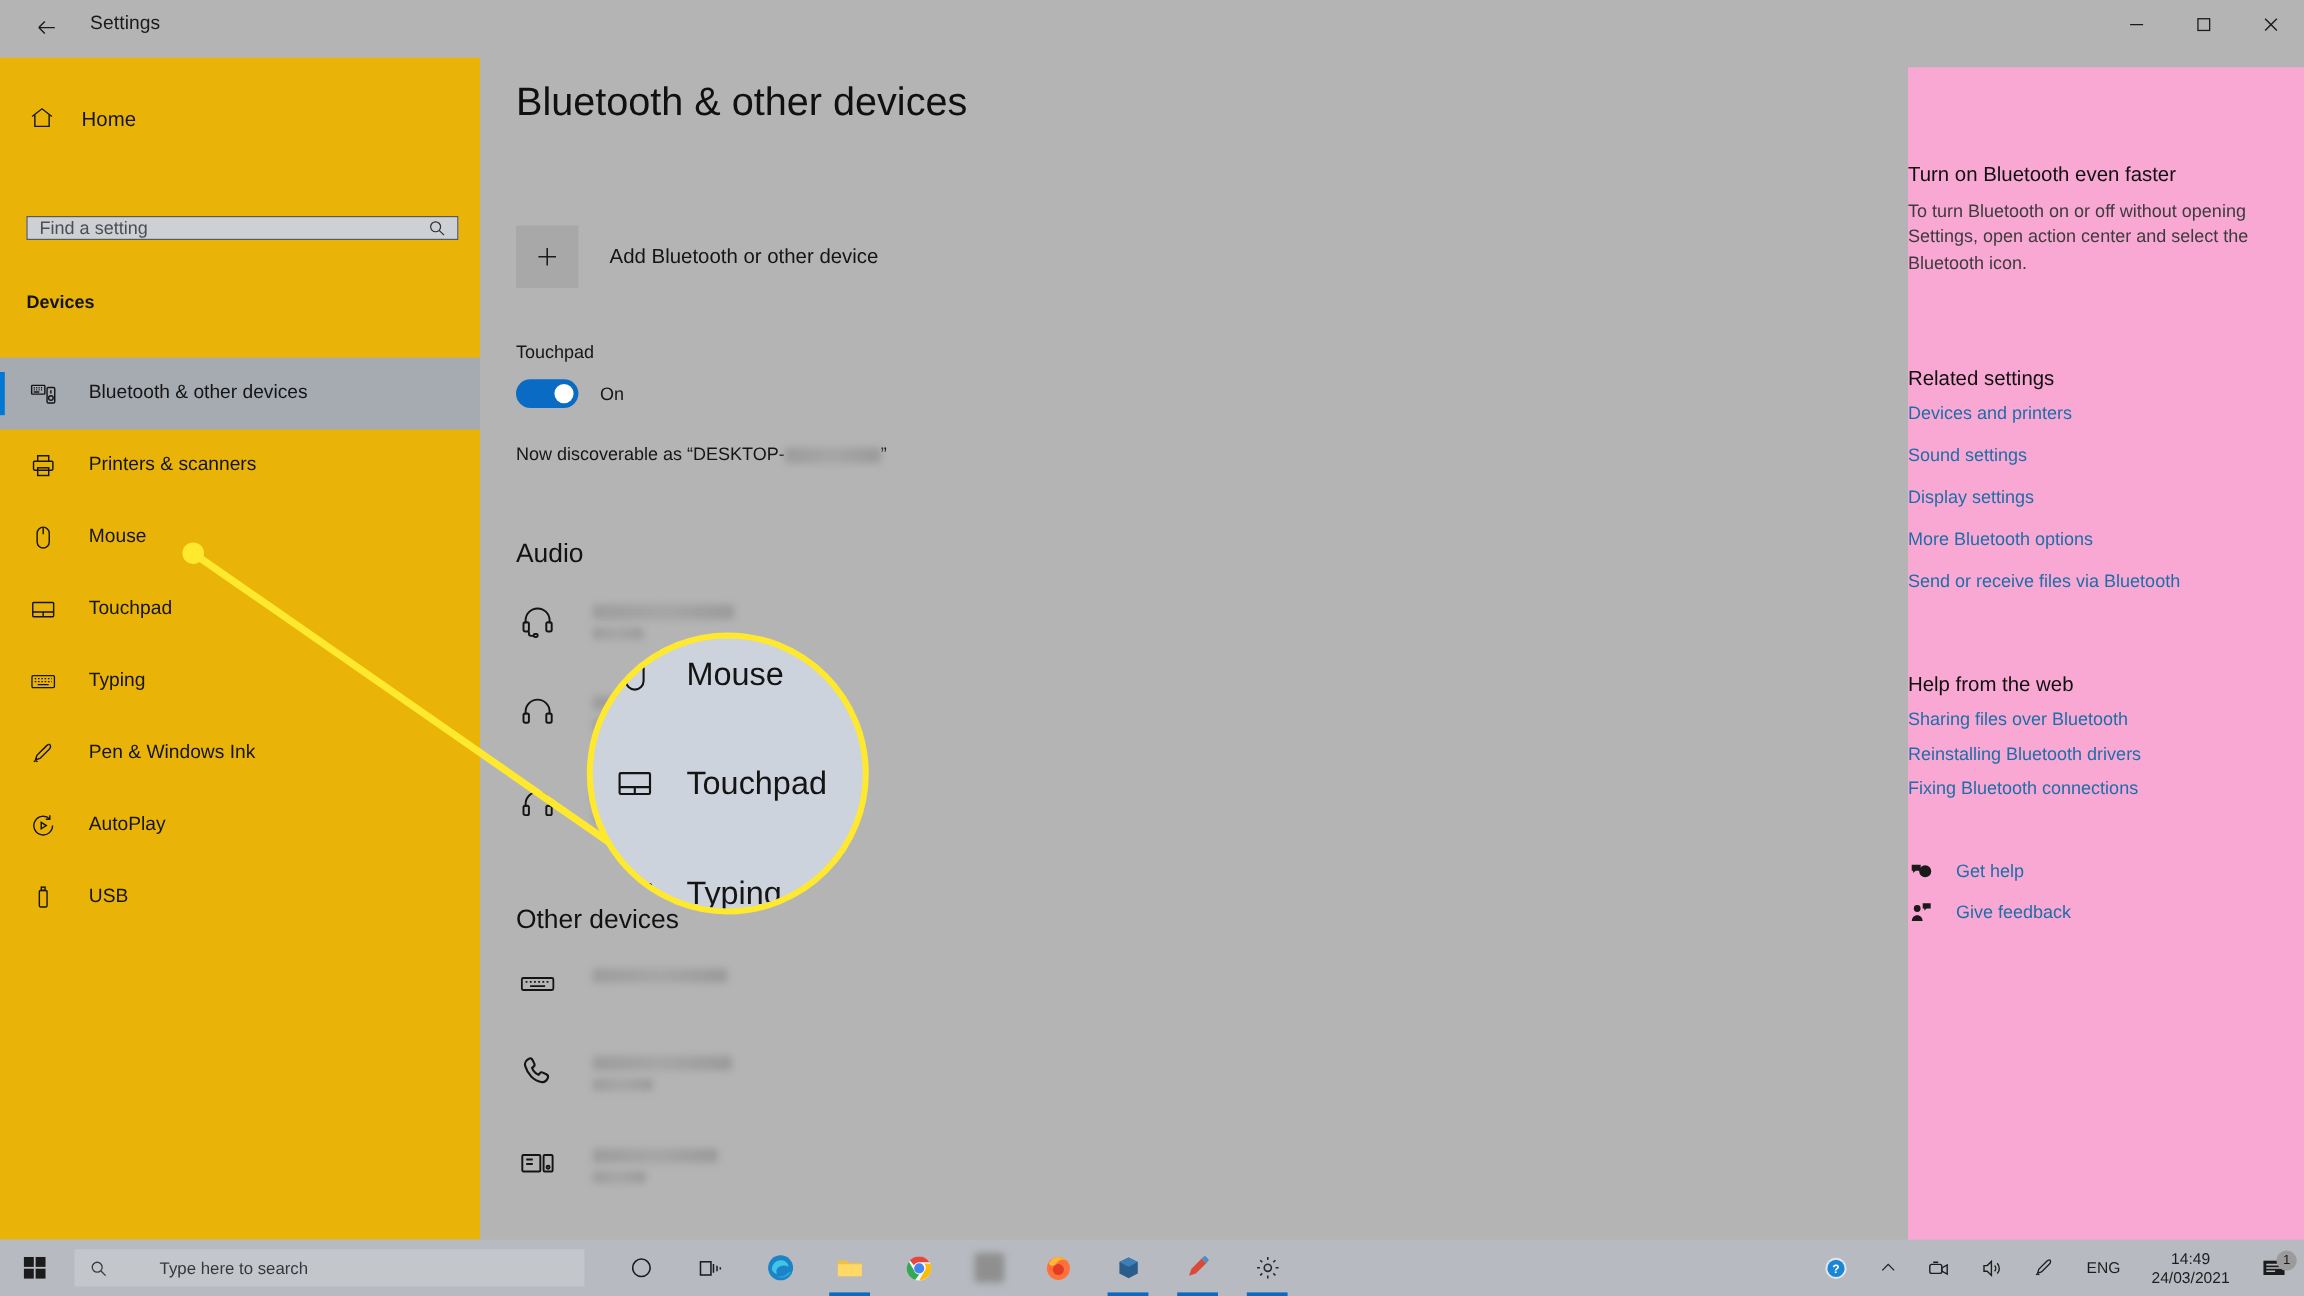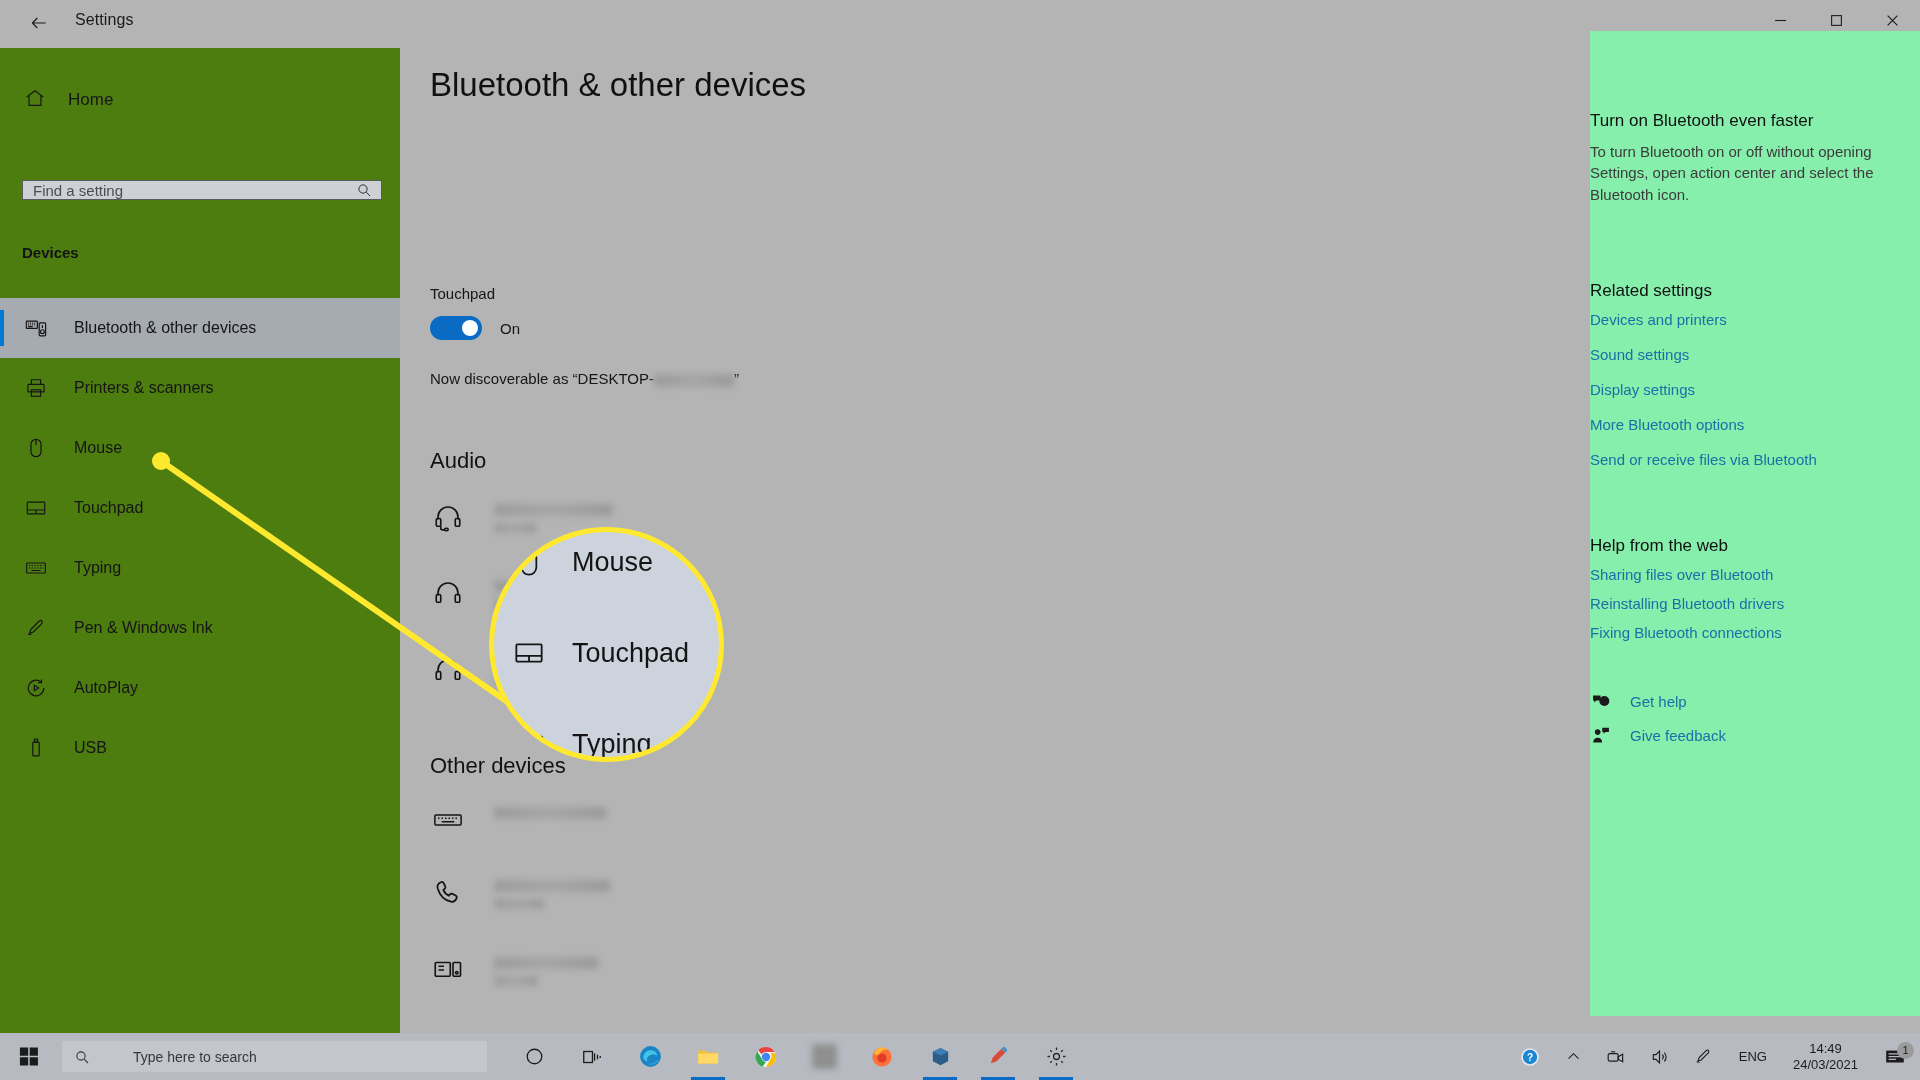--- a/index.html
+++ b/index.html
@@ -18,21 +18,21 @@
   .back-btn { position:absolute; left:18px; top:6px; width:42px; height:34px;
               display:flex; align-items:center; justify-content:center; cursor:default; }
   .back-btn svg { width:20px; height:20px; }
   .win-title { position:absolute; left:75px; top:11px; font-size:16px; color:#1b1b1b; letter-spacing:.1px;}
 
   .caption { position:absolute; right:0; top:0; height:40px; display:flex; }
   .cap-btn { width:56px; height:40px; display:flex; align-items:center; justify-content:center; }
   .cap-btn svg { width:13px; height:13px; }
 
   
-  .nav { position:absolute; left:0; top:48px; width:400px; height:985px; background:#4d7c0f; }
+  .nav { position:absolute; left:0; top:48px; width:400px; height:985px; background:#eab308; }
   .nav-home { position:absolute; left:18px; top:30px; width:360px; height:44px;
               display:flex; align-items:center; gap:22px; padding-left:6px; }
   .nav-home .lbl { font-size:17px; color:#171717; }
   .search-wrap { position:absolute; left:22px; top:132px; width:360px; height:20px;
                  background:#cdd0d5; border:1px solid #5a5a5a; display:flex; align-items:center; }
   .search-wrap input { flex:1; border:0; background:transparent; outline:none;
                        font-family:"Liberation Sans",sans-serif; font-size:15px; color:#2b2b2b;
                        padding:0 10px; }
   .search-wrap input::placeholder { color:#4b4f55; }
   .search-icon { width:34px; display:flex; align-items:center; justify-content:center; }
@@ -75,21 +75,21 @@
   .sec-head { position:absolute; left:30px; font-size:22px; color:#121212; }
   .sec-audio { top:400px; }
   .sec-other { top:705px; }
 
   .dev-row { position:absolute; left:30px; display:flex; align-items:flex-start; gap:28px; }
   .dev-row .ico { width:36px; display:flex; align-items:center; justify-content:center; padding-top:2px; }
   .dev-row .ico svg { width:30px; height:30px; }
   .dev-row .txt { display:flex; flex-direction:column; gap:7px; padding-top:4px; }
 
   
-  .side { position:absolute; left:1590px; top:31px; width:330px; height:985px; background:#86efac; }
+  .side { position:absolute; left:1590px; top:56px; width:330px; height:985px; background:#f9a8d4; }
   .side h3 { font-size:17px; font-weight:400; color:#101010; margin-bottom:10px; }
   .side p { font-size:15px; color:#3c3c3c; line-height:1.42; }
   .side .grp { position:absolute; left:0; width:310px; }
   .g1 { top:80px; }
   .g2 { top:250px; }
   .g3 { top:505px; }
   .g4 { top:660px; }
   .link { display:block; font-size:15px; color:#1d6ea8; margin-bottom:18px; }
   .link.tight { margin-bottom:12px; }
   .hl-row { display:flex; align-items:center; gap:18px; margin-bottom:14px; }
@@ -283,20 +283,28 @@
           </span>
           <span class="lbl">USB</span>
         </div>
 
       </div>
     </div>
 
     <div class="main">
       <div class="page-title">Bluetooth &amp; other devices</div>
 
+      <div class="add-row">
+        <span class="add-tile">
+          <svg viewBox="0 0 24 24" stroke="#1a1a1a" stroke-width="1.4">
+              <path d="M12 4v16M4 12h16"></path>
+            </svg>
+        </span>
+        <span class="lbl">Add Bluetooth or other device</span>
+      </div>
 
       <div class="bt-label">Touchpad</div>
       <div class="toggle-row">
         <span class="toggle">
             <span class="knob"></span>
           </span>
         <span class="lbl">On</span>
       </div>
 
       <div class="disc">

